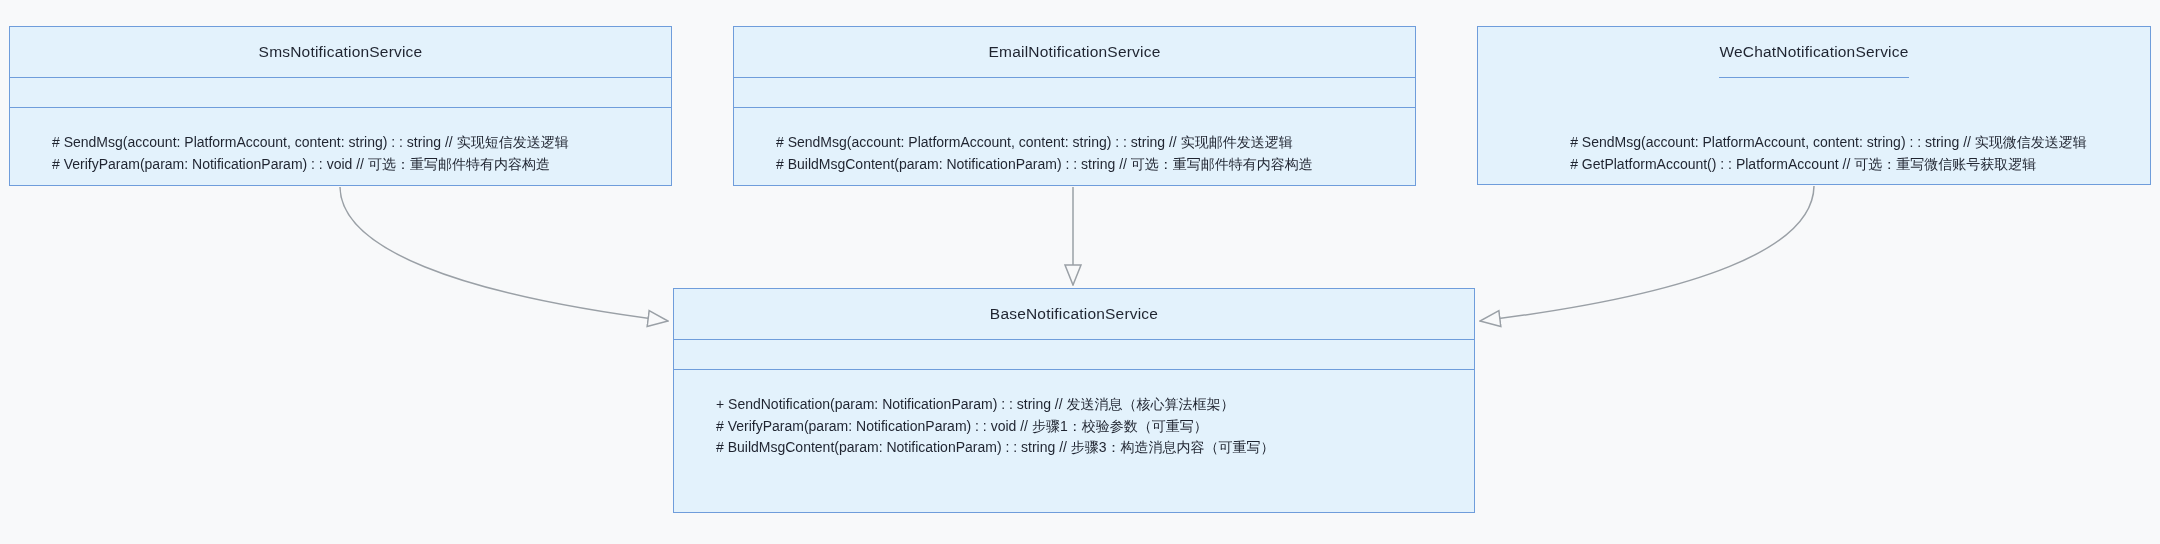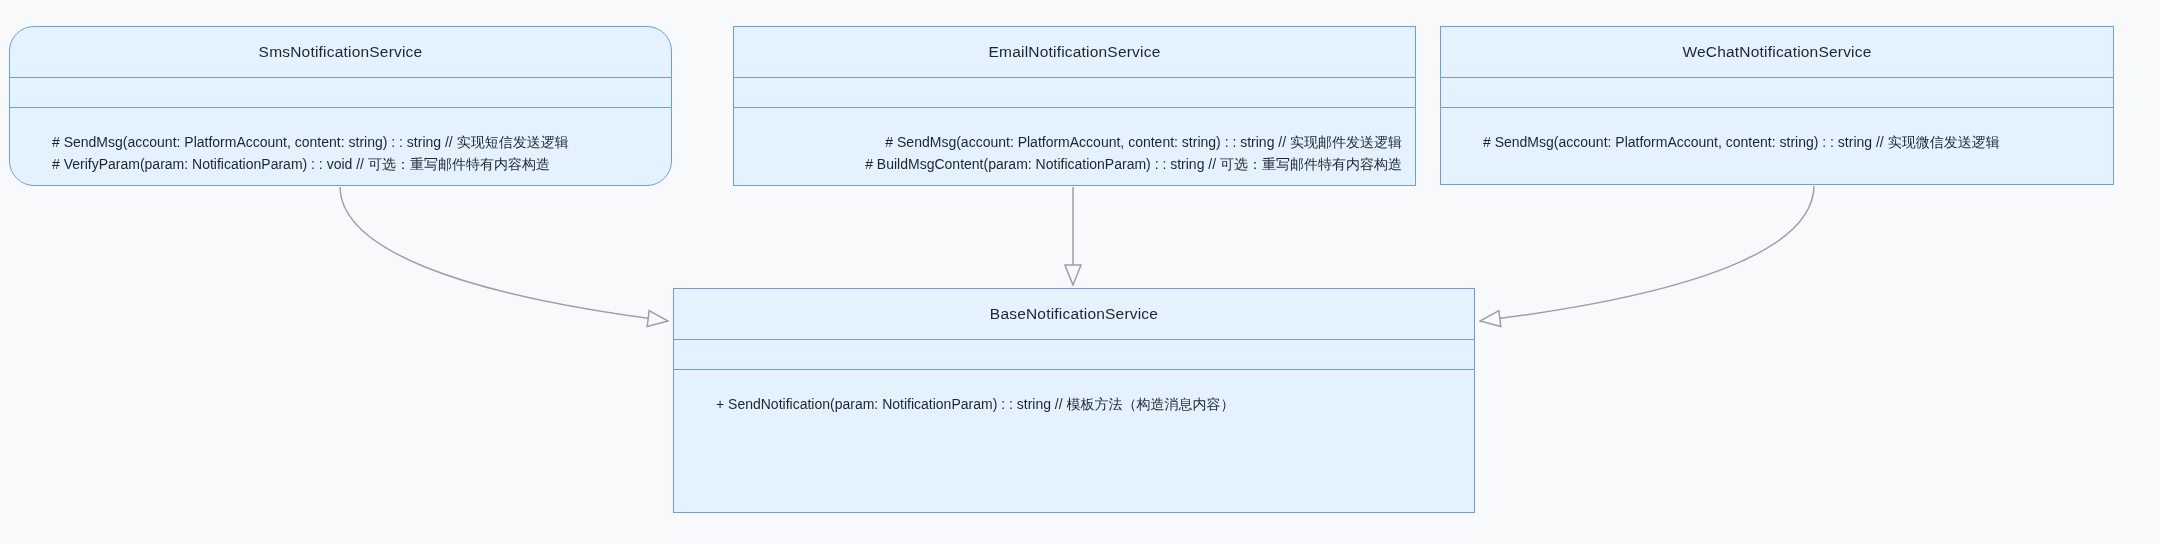--- a/index.html
+++ b/index.html
@@ -37,23 +37,23 @@
   }
   .class-methods{
     flex:1 1 auto;
     padding:24px 13px 8px 13px;
     font-size:14px;
     line-height:21.5px;
     white-space:nowrap;
     margin-left:29px;
   }
   .method-line{white-space:nowrap;}
-  #box-sms   {left:9px;   top:26px;  width:663px; height:160px;border-radius:25px;}
-  #box-email {left:733px; top:26px;  width:683px; height:160px;text-align:right;}
-  #box-wechat{left:1440px;top:26px;  width:674px; height:159px;}
+  #box-sms   {left:9px;   top:26px;  width:663px; height:160px;}
+  #box-email {left:733px; top:26px;  width:683px; height:160px;}
+  #box-wechat{left:1477px;top:26px;  width:674px; height:159px;align-items:center;}
   #box-base  {left:673px; top:288px; width:802px; height:225px;}
 </style>
 </head>
 <body>
 
 <div class="diagram-layer">
 
   <svg class="connector-layer" width="2160" height="544" viewBox="0 0 2160 544">
     <defs>
       <marker id="tri" viewBox="0 0 22 22" markerWidth="22" markerHeight="22" refX="21" refY="11" orient="auto" markerUnits="userSpaceOnUse">
@@ -83,24 +83,27 @@
         <div class="method-line"># SendMsg(account: PlatformAccount, content: string) : : string // 实现邮件发送逻辑</div>
         <div class="method-line"># BuildMsgContent(param: NotificationParam) : : string // 可选：重写邮件特有内容构造</div>
       </div>
   </div>
 
   <div class="class-box" id="box-wechat">
     <div class="class-title">WeChatNotificationService</div>
     <div class="class-attrs"></div>
     <div class="class-methods">
         <div class="method-line"># SendMsg(account: PlatformAccount, content: string) : : string // 实现微信发送逻辑</div>
+        <div class="method-line"># GetPlatformAccount() : : PlatformAccount // 可选：重写微信账号获取逻辑</div>
       </div>
   </div>
 
   <div class="class-box" id="box-base">
     <div class="class-title">BaseNotificationService</div>
     <div class="class-attrs"></div>
     <div class="class-methods">
-        <div class="method-line">+ SendNotification(param: NotificationParam) : : string // 模板方法（构造消息内容）</div>
+        <div class="method-line">+ SendNotification(param: NotificationParam) : : string // 发送消息（核心算法框架）</div>
+        <div class="method-line"># VerifyParam(param: NotificationParam) : : void // 步骤1：校验参数（可重写）</div>
+        <div class="method-line"># BuildMsgContent(param: NotificationParam) : : string // 步骤3：构造消息内容（可重写）</div>
       </div>
   </div>
 
 </div>
 
 </body></html>

